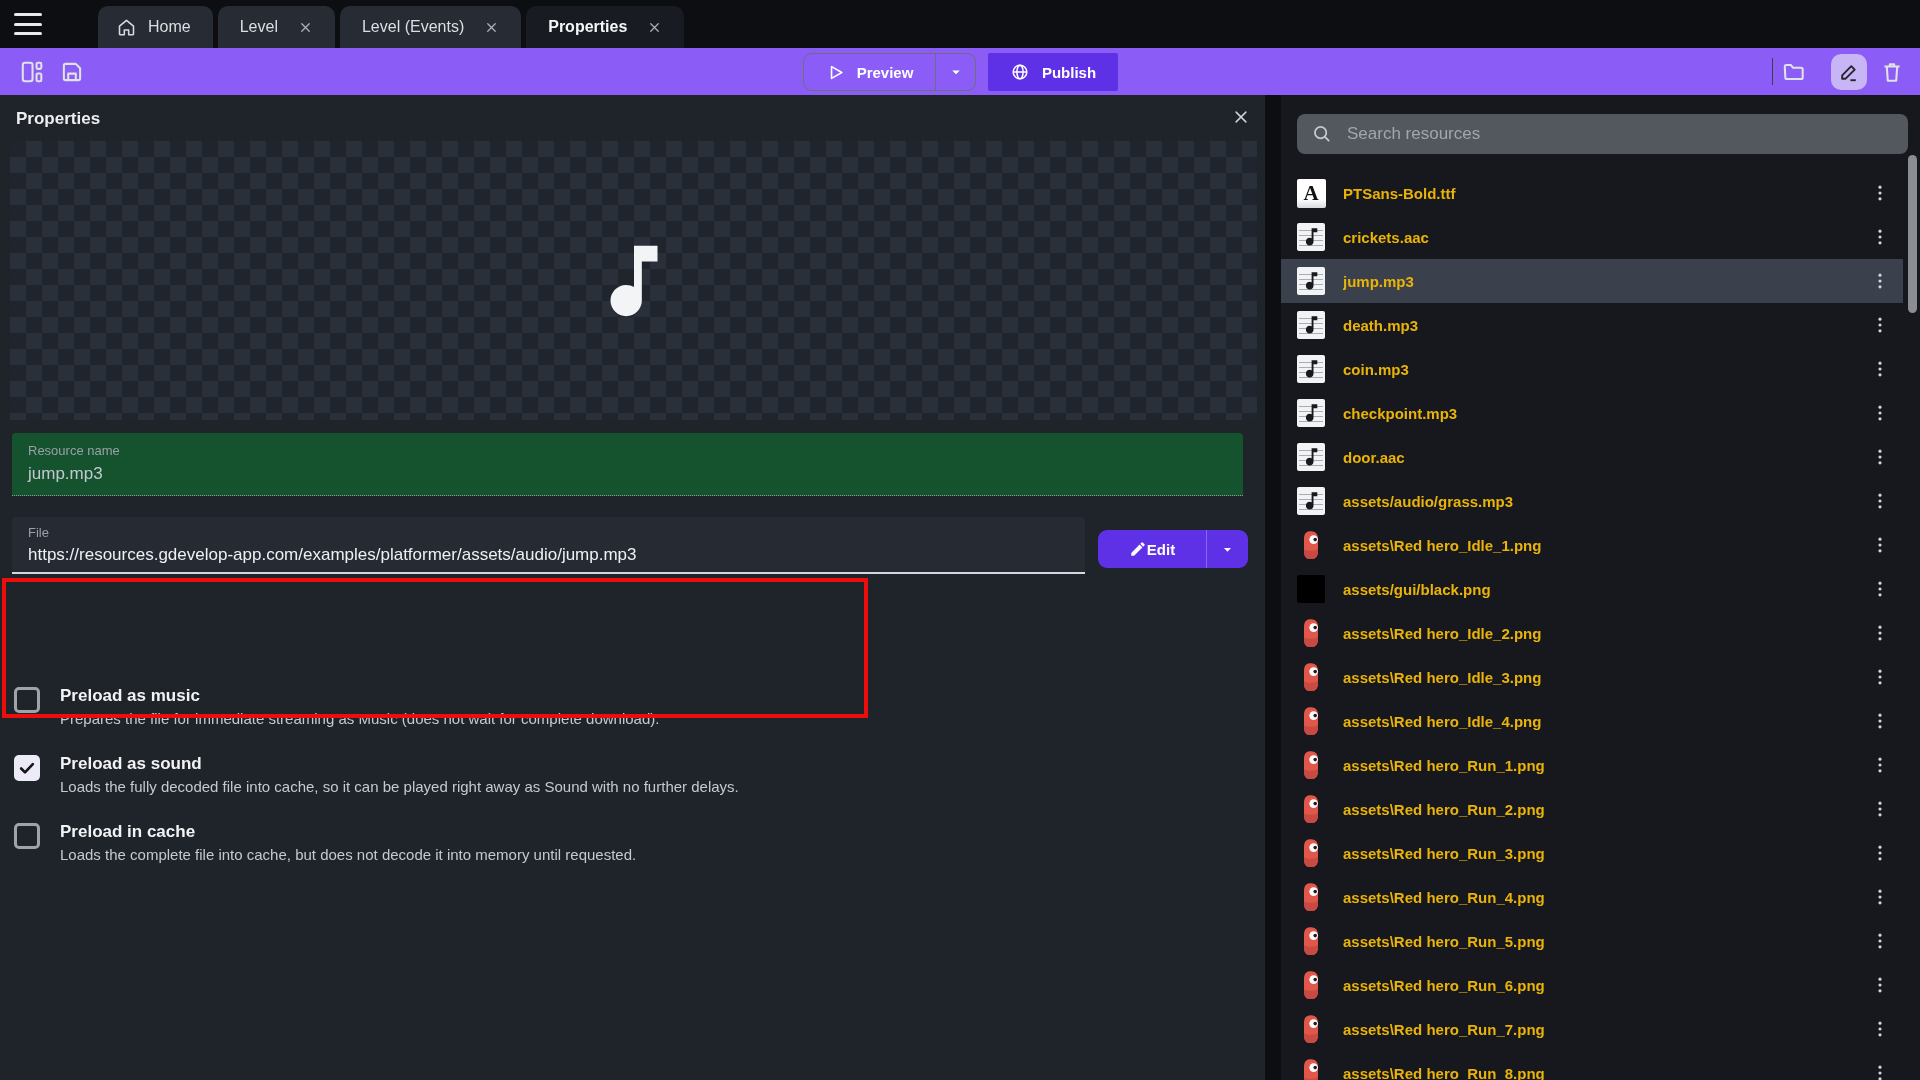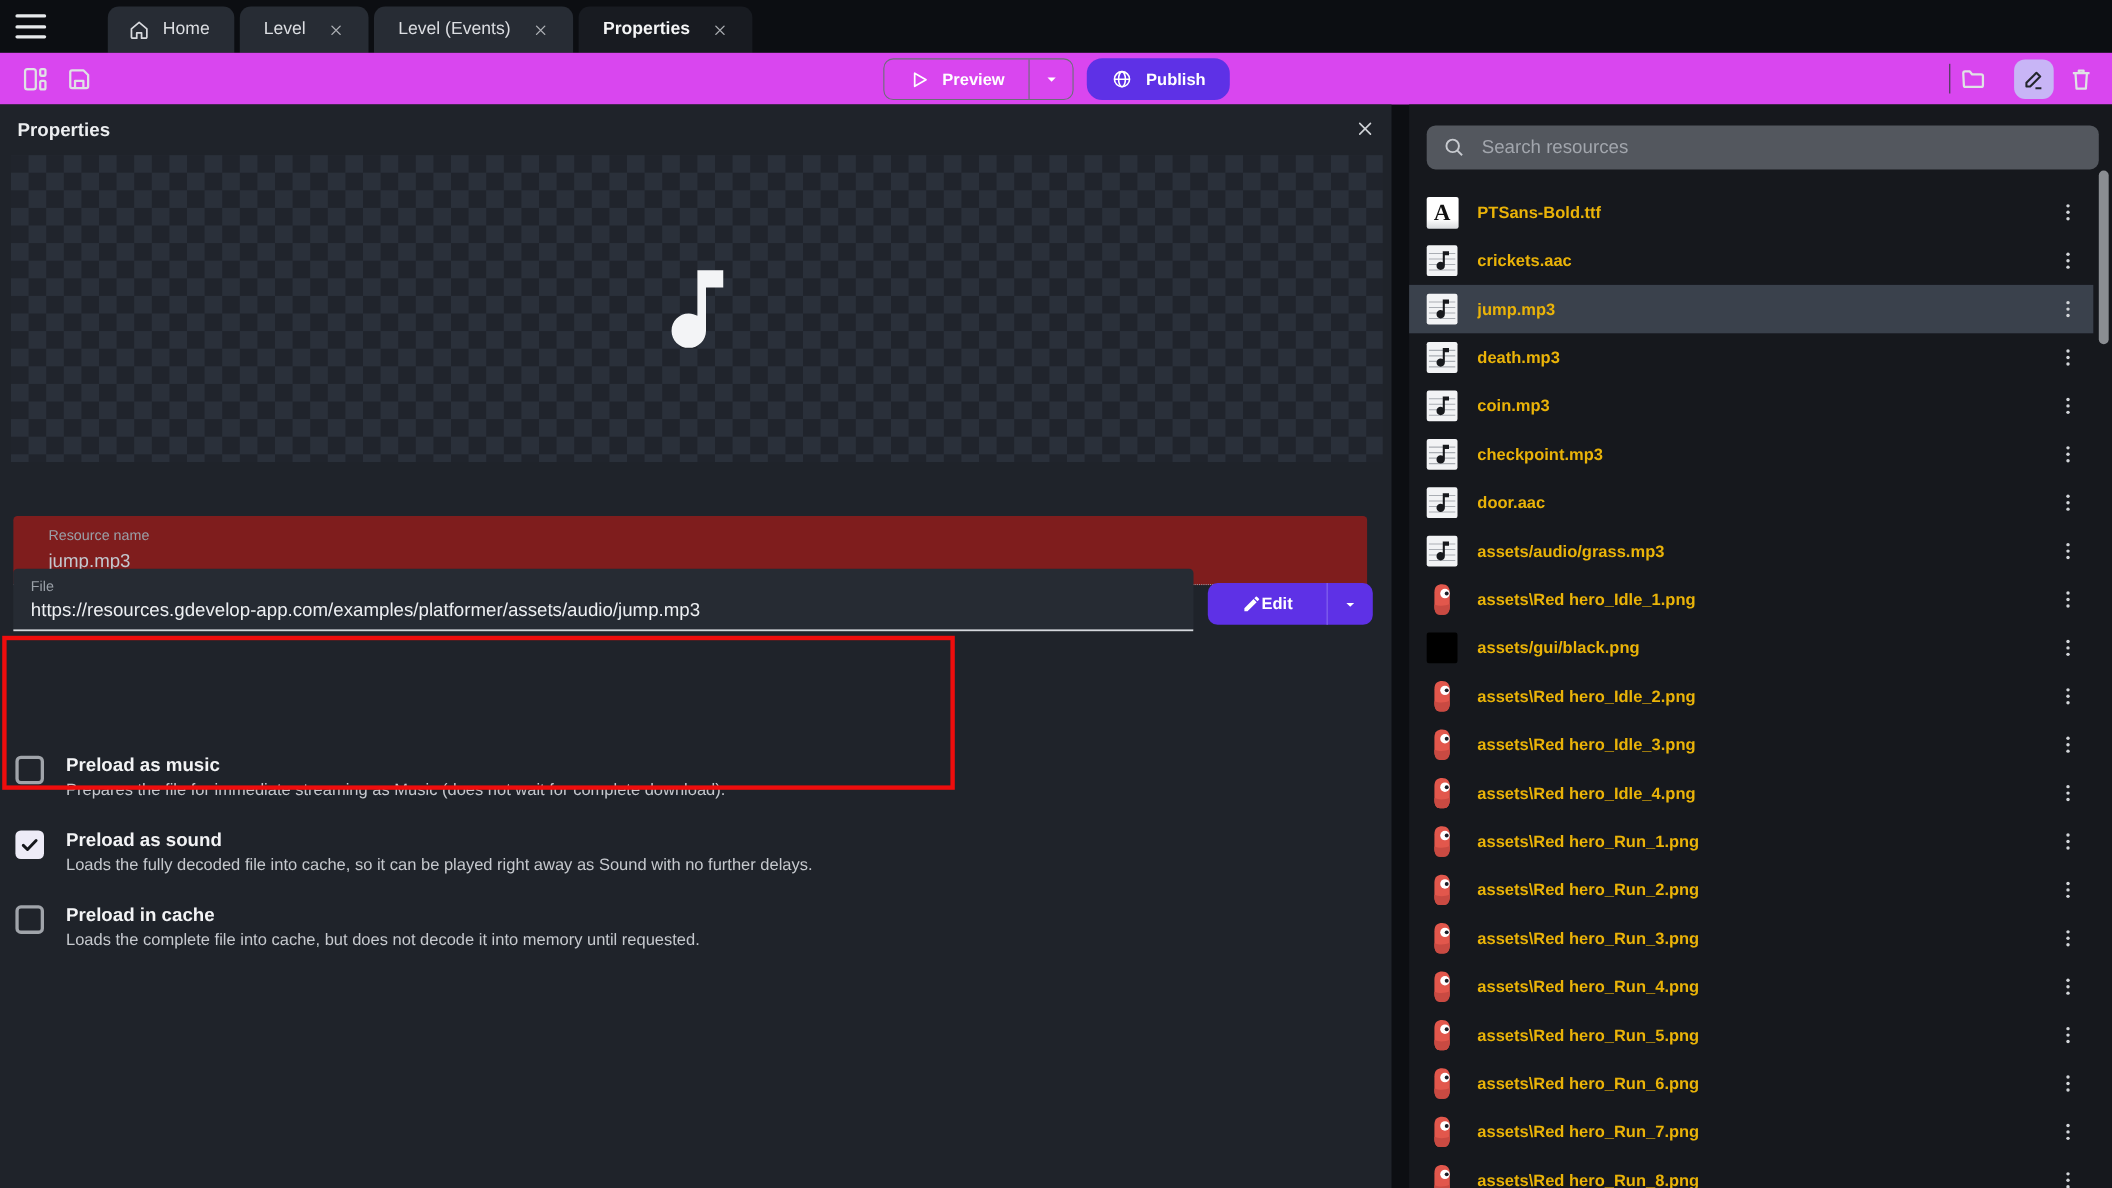--- a/index.html
+++ b/index.html
@@ -16,53 +16,53 @@
   .tabs { position:absolute; left:59px; top:6px; height:42px; display:flex; gap:5px;padding-left:39px; }
   .tab { height:42px; display:flex; align-items:center; padding:0 22px;
     background:#272c34; border-radius:10px 10px 0 0; color:#dcdee2; font-size:16px; cursor:pointer; }
   .tab.active { background:#181b21; color:#f5f6f7; font-weight:700; }
   .tab .tab-home-icon { width:21px; height:21px; margin-right:11px; margin-left:-4px; }
   .tab .tab-label { white-space:nowrap; }
   .tab .tab-close { width:15px; height:15px; margin-left:20px; display:inline-flex; opacity:.85; }
   .tab .tab-close svg { width:15px; height:15px; }
 
   
-  .toolbar { position:absolute; left:0; top:48px; width:1920px; height:47px; background:#d946ef; }
+  .toolbar { position:absolute; left:0; top:48px; width:1920px; height:47px; background:#8b5cf6; }
   .tb-icon { position:absolute; width:26px; height:26px; top:11px; cursor:pointer; }
   .tb-icon svg { width:26px; height:26px; }
   .btn-preview { position:absolute; left:803px; top:5px; width:173px; height:38px;
     border:1px solid #6b6f77; border-radius:9px; background:transparent; display:flex;
     align-items:center; color:#fff; cursor:pointer; }
   .btn-preview .main { flex:1; display:flex; align-items:center; justify-content:center; gap:12px;
     font-size:15px; font-weight:700; height:100%; }
   .btn-preview .caret { width:40px; height:100%; border-left:1px solid #6b6f77;
     display:flex; align-items:center; justify-content:center; }
   .btn-publish { position:absolute; left:988px; top:5px; width:130px; height:38px;
-    border:none; border-radius:14px; background:var(--accent); color:#fff; display:flex;
+    border:none; border-radius:2px; background:var(--accent); color:#fff; display:flex;
     align-items:center; justify-content:center; gap:12px; font-size:15px; font-weight:700;
     font-family:inherit; cursor:pointer; }
   .tb-divider { position:absolute; left:1772px; top:10px; width:1px; height:27px; background:#3b3f46; }
   .tb-edit-active { position:absolute; left:1831px; top:6px; width:36px; height:36px;
     background:var(--accent_light); border-radius:10px; display:flex; align-items:center;
     justify-content:center; cursor:pointer; }
   .tb-edit-active svg { width:24px; height:24px; }
 
   
   .properties { position:absolute; left:0; top:95px; width:1265px; height:985px; background:#1f232a; }
   .props-title { position:absolute; left:16px; top:14px; font-size:17px; color:#eceef0;font-weight:bold; }
   .props-close { position:absolute; right:15px; top:13px; width:18px; height:18px; cursor:pointer; }
   .props-close svg { width:18px; height:18px; }
   .checker { position:absolute; left:10px; top:46px; width:1247px; height:279px;
     background:repeating-conic-gradient(#2a303a 0% 25%, #20242c 0% 50%);
     background-size:32px 32px; display:flex; align-items:center; justify-content:center; }
   .big-note { width:94px; height:94px; }
 
   .field-name { position:absolute; left:12px; top:338px; width:1231px; height:63px;
-    background:#7f1d1d; border-radius:4px 4px 0 0; border-bottom:1px dotted #9296
-    9d; padding:10px 32px;margin-top:36px; }
+    background:#14532d; border-radius:4px 4px 0 0; border-bottom:1px dotted #9296
+    9d; padding:10px 16px; }
   .field-name { border-bottom:1px dotted #92969d; }
   .fld-label { font-size:13px; color:#9aa0a8; }
   .field-name .fld-value { margin-top:6px; font-size:17px; color:#c3c8cf; }
   .field-file { position:absolute; left:12px; top:422px; width:1073px; height:57px;
     background:#262b33; border-radius:4px 4px 0 0; border-bottom:2px solid #d4d7dc; padding:8px 16px; }
   .field-file .fld-value { margin-top:5px; font-size:17px; color:#eef0f3; white-space:nowrap; }
   .btn-edit { position:absolute; left:1098px; top:435px; width:150px; height:38px;
     background:var(--accent); border:none; border-radius:9px; color:#fff; display:flex;
     align-items:center; cursor:pointer; font-family:inherit; }
   .btn-edit .main { flex:1; height:100%; display:flex; align-items:center; justify-content:center;

